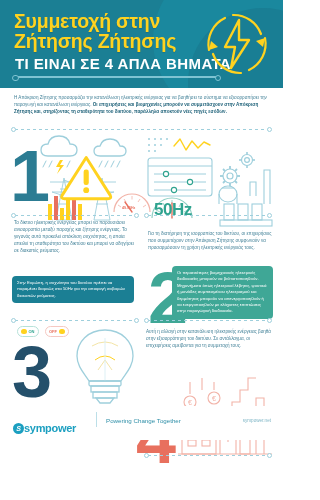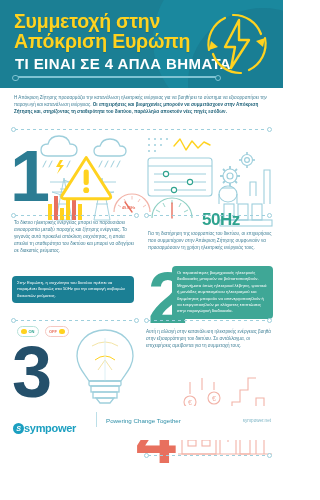--- a/index.html
+++ b/index.html
@@ -125,21 +125,21 @@
 <body>
 
 <div class="page">
 
   <div class="header">
     <div class="header-shade"></div>
     <div class="header-shade2"></div>
 
     <div class="title-main">
       <span>Συμμετοχή στην</span>
-      <span>Απόκριση Ευρώπη</span>
+      <span>Ζήτησης Ζήτησης</span>
     </div>
     <div class="title-sub">ΤΙ ΕΙΝΑΙ ΣΕ 4 ΑΠΛΑ ΒΗΜΑΤΑ</div>
     <div class="title-rule"></div>
 
     <svg class="bolt-mark" viewBox="0 0 84 84">
       <path d="M14 48 A29 29 0 0 1 30 16" fill="none" stroke="#ffd21f" stroke-width="2.2" stroke-linecap="round"></path>
       <path d="M70 36 A29 29 0 0 1 54 68" fill="none" stroke="#ffd21f" stroke-width="2.2" stroke-linecap="round"></path>
       <path d="M18 52 A29 29 0 0 0 46 71" fill="none" stroke="#ffd21f" stroke-width="2.2" stroke-linecap="round"></path>
       <path d="M66 32 A29 29 0 0 0 38 13" fill="none" stroke="#ffd21f" stroke-width="2.2" stroke-linecap="round"></path>
       <path d="M14 48 l2 -9 l7 6 z" fill="#ffd21f"></path>
@@ -291,21 +291,21 @@
       <rect x="92" y="68" width="10" height="16"></rect>
       <rect x="106" y="68" width="10" height="16"></rect>
       <rect x="74" y="84" width="52" height="6"></rect>
       <path d="M118 68 L118 34 L124 34 L124 68"></path>
       <path d="M104 60 L104 46 L110 46 L110 60"></path>
       <ellipse cx="82" cy="58" rx="9" ry="8"></ellipse>
       <path d="M73 58 L73 68 M91 58 L91 68"></path>
       <line x1="76" y1="52" x2="88" y2="52"></line>
     </g>
   </svg>
-  <div class="hz-label" style="left:154px; top:210px;padding-left:48px;">50Hz</div>
+  <div class="hz-label" style="left:154px; top:200px;">50Hz</div>
 
   <div class="dash-rule" style="top:215px; left:144px; width:128px;">
     <div class="ln"></div>
       <div class="dot l"></div>
       <div class="dot r"></div>
   </div>
   <div class="body-text" style="left:148px; top:230px; width:125px;">Για τη διατήρηση της ισορροπίας του δικτύου, οι επιχειρήσεις που συμμετέχουν στην Απόκριση Ζήτησης συμφωνούν να προσαρμόσουν τη χρήση ηλεκτρικής ενέργειάς τους.</div>
   <div class="bignum num2">2</div>
   <div class="callout green" style="left:172px; top:266px; width:101px;">Οι περισσότερες βιομηχανικές ηλεκτρικές διαδικασίες μπορούν να βελτιστοποιηθούν. Μηχανήματα όπως ηλεκτρικοί λέβητες, ψυκτικά ή μονάδες συμπιεσμένου ηλεκτρισμού και θερμότητας μπορούν να απενεργοποιηθούν ή να ενεργοποιηθούν με ελάχιστες επιπτώσεις στην παραγωγική διαδικασία.</div>
 

